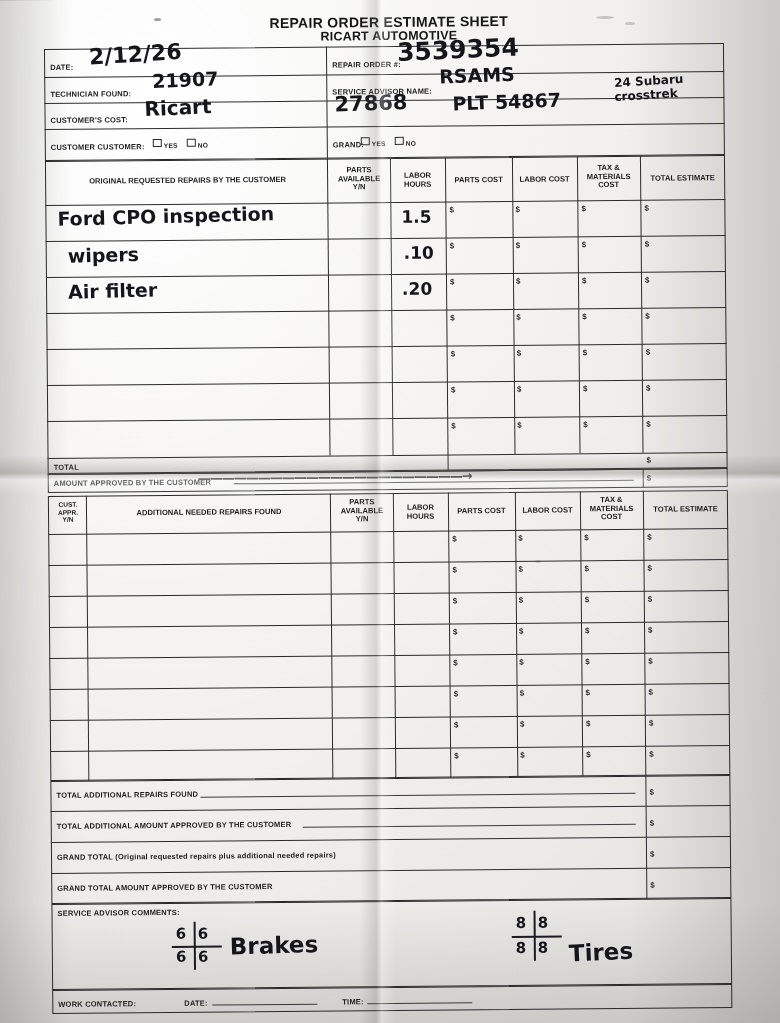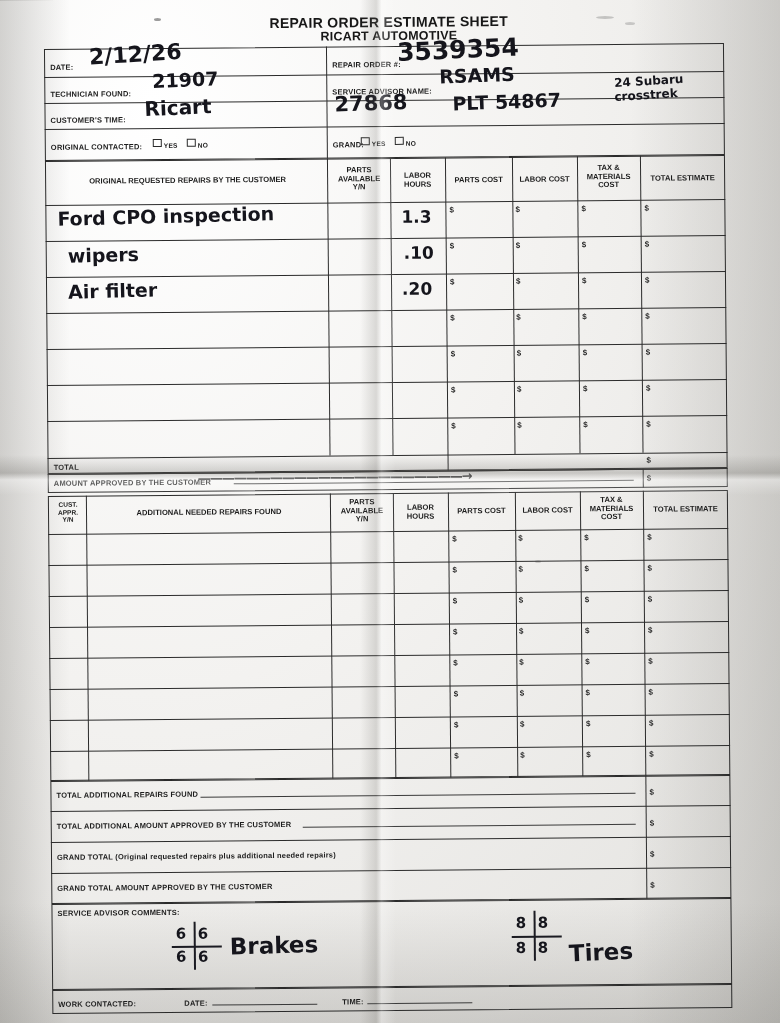--- a/index.html
+++ b/index.html
@@ -164,22 +164,22 @@
     <div class="hline" style="left:0px; top:64px; width:282px;"></div>
     <div class="hline" style="left:0px; top:90px; width:282px;"></div>
     <div class="hline" style="left:0px; top:116px; width:282px;"></div>
 
     <div class="hline" style="left:282px; top:64px; width:398px;"></div>
     <div class="hline" style="left:282px; top:90px; width:398px;"></div>
     <div class="hline" style="left:282px; top:116px; width:398px;"></div>
 
     <div class="lbl" style="left:6px; top:50px;">DATE:</div>
     <div class="lbl" style="left:6px; top:77px;">TECHNICIAN FOUND:</div>
-    <div class="lbl" style="left:6px; top:103px;">CUSTOMER'S TIME:</div>
-    <div class="lbl" style="left:6px; top:130px;">ORIGINAL CONTACTED:</div>
+    <div class="lbl" style="left:6px; top:103px;">CUSTOMER'S COST:</div>
+    <div class="lbl" style="left:6px; top:130px;">CUSTOMER CUSTOMER:</div>
     <div class="cbox" style="left:108px; top:127px;"></div>
     <div class="lbl small" style="left:119px; top:130px;">YES</div>
     <div class="cbox" style="left:142px; top:127px;"></div>
     <div class="lbl small" style="left:153px; top:130px;">NO</div>
 
     <div class="lbl" style="left:288px; top:50px;">REPAIR ORDER #:</div>
     <div class="lbl" style="left:288px; top:77px;">SERVICE ADVISOR NAME:</div>
     <div class="lbl" style="left:288px; top:130px;">GRAND:</div>
     <div class="cbox" style="left:316px; top:127px;"></div>
     <div class="lbl small" style="left:327px; top:130px;">YES</div>
@@ -252,21 +252,21 @@
     <div class="dollar" style="left:470px; top:376px;">$</div>
     <div class="dollar" style="left:536px; top:376px;">$</div>
     <div class="dollar" style="left:599px; top:376px;">$</div>
 
     <div class="dollar" style="left:404px; top:412px;">$</div>
     <div class="dollar" style="left:470px; top:412px;">$</div>
     <div class="dollar" style="left:536px; top:412px;">$</div>
     <div class="dollar" style="left:599px; top:412px;">$</div>
 
     <div class="hw ink" style="left:12px; top:195px; font-size:19px; transform:rotate(-1deg);">Ford CPO inspection</div>
-    <div class="hw ink" style="left:356px; top:197px; font-size:17px;">1.3</div>
+    <div class="hw ink" style="left:356px; top:197px; font-size:17px;">1.5</div>
 
     <div class="hw ink" style="left:22px; top:232px; font-size:19px; transform:rotate(-1deg);">wipers</div>
     <div class="hw ink" style="left:358px; top:233px; font-size:17px;">.10</div>
 
     <div class="hw ink" style="left:22px; top:268px; font-size:19px; transform:rotate(-1deg);">Air filter</div>
     <div class="hw ink" style="left:356px; top:269px; font-size:17px;">.20</div>
 
     <div class="lbl" style="left:6px; top:450px;">TOTAL</div>
     <div class="dollar" style="left:599px; top:448px;">$</div>
     <div class="hline" style="left:0px; top:461px; width:680px;"></div>

